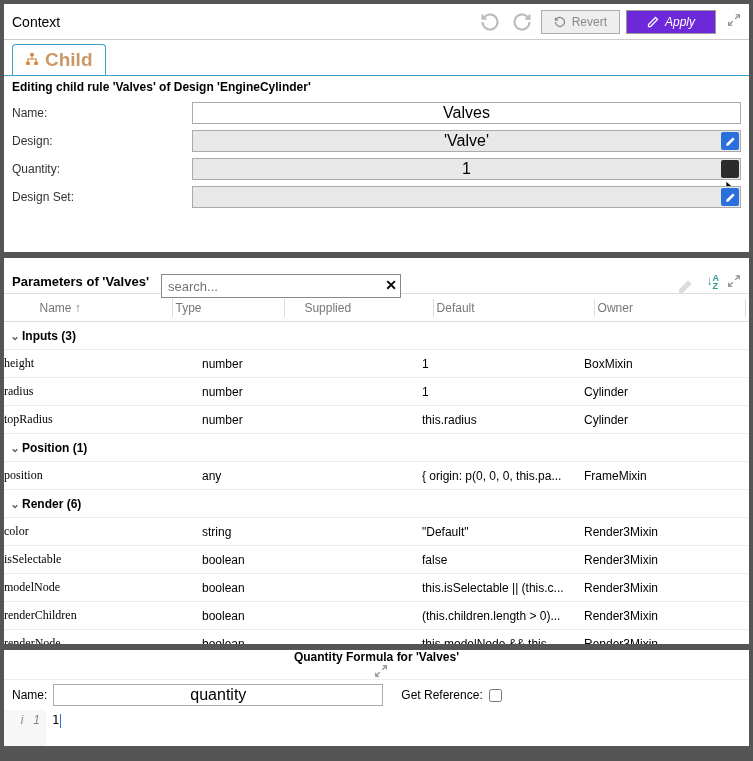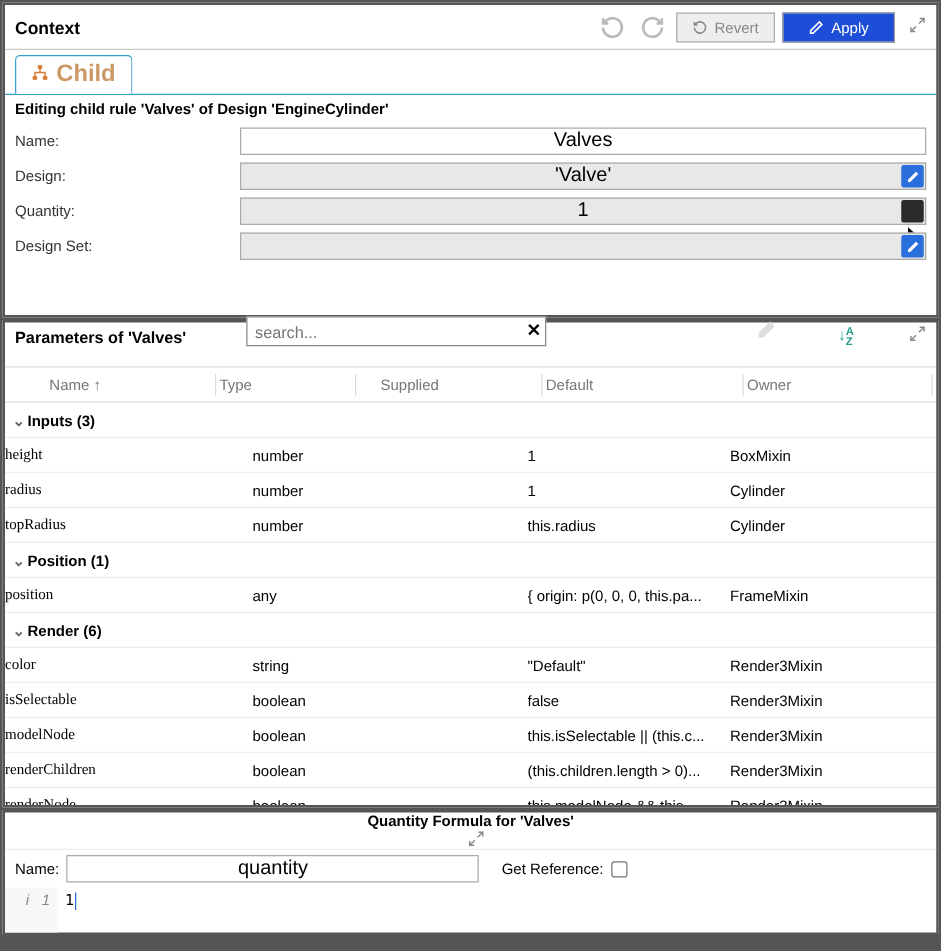--- a/index.html
+++ b/index.html
@@ -3,25 +3,25 @@
 <meta charset="utf-8">
 <style>
 * { box-sizing: border-box; margin: 0; padding: 0; }
 body { font-family: Arial, Helvetica, sans-serif; font-size: 12px; background: #555; width: 753px; height: 761px; overflow: hidden; }
 
 .panel { background: #fff; border: 2px solid #555; margin: 2px; }
 
 
 .panel-context { height: 252px; display: flex; flex-direction: column; }
 .toolbar { display: flex; align-items: center; padding: 4px 8px; border-bottom: 1px solid #ccc; height: 36px; }
-.title { font-weight: bold; font-size: 14px; flex: 0 0 auto; }
+.title { font-weight: normal; font-size: 14px; flex: 0 0 auto; }
 .toolbar-spacer { flex: 1; }
 .icon-btn { width: 28px; height: 26px; display: inline-flex; align-items: center; justify-content: center; color: #bbb; margin: 0 2px; cursor: default; }
 .btn { height: 24px; padding: 0 12px; display: inline-flex; align-items: center; gap: 6px; border: 1px solid #aaa; background: #eee; color: #888; margin: 0 3px; font-size: 12px; }
-.btn-apply { background: #1d4ed8; color: #fff; border-color: #999; padding: 2px 20px; }
+.btn-apply { background: #6d28d9; color: #fff; border-color: #999; padding: 2px 20px; font-style: italic; }
 .expand-icon { margin-left: 8px; color: #888; }
 
 .tab-row { display: flex; align-items: flex-end; padding: 4px 8px 0 8px; border-bottom: 1px solid #3aa0cc; }
 .tab { border: 1px solid #3aa0cc; border-bottom: none; border-radius: 4px 4px 0 0; padding: 4px 12px; background: #fff; display: flex; align-items: center; gap: 6px; color: #c96; font-weight: bold; font-size: 19px; }
 .tab .tab-icon { color: #d97b2e; }
 
 .subheader { font-weight: bold; font-size: 12px; padding: 4px 8px; }
 
 .form { padding: 2px 8px; }
 .form-row { display: flex; align-items: center; height: 26px; margin-bottom: 2px; }
@@ -29,21 +29,21 @@
 .form-field { flex: 1; position: relative; }
 .text-input { width: 100%; height: 22px; padding: 2px 6px; border: 1px solid #aaa; font-size: 16px; text-align: center; }
 .grey-input { background: #e8e8e8; }
 .edit-box { position: absolute; right: 2px; top: 2px; width: 18px; height: 18px; background: #2a6fdb; border-radius: 2px; display: flex; align-items: center; justify-content: center; }
 .edit-box svg { width: 11px; height: 11px; fill: #fff; }
 .dark-box { background: #2b2b2b; }
 .cursor-arrow { position: absolute; right: 2px; top: 22px; pointer-events: none; }
 
 
 .panel-params { height: 390px; display: flex; flex-direction: column; }
-.params-header { display: flex; align-items: flex-end; padding: 16px 8px; height: 36px; border-bottom: 1px solid #ddd; gap: 36px; }
+.params-header { display: flex; align-items: flex-start; padding: 16px 8px; height: 36px; border-bottom: 1px solid #ddd; }
 .params-title { font-weight: bold; font-size: 13px; margin-right: 12px; }
 .search-wrap { position: relative; }
 .search-input { width: 240px; height: 24px; padding: 2px 24px 2px 6px; border: 1px solid #888; font-size: 13px; }
 .search-clear { position: absolute; right: 4px; top: 3px; font-weight: bold; font-size: 14px; }
 .sort-icon { color: #2a9d8f; font-weight: bold; margin-left: 6px; }
 
 .grid-header { display: flex; border-bottom: 1px solid #ddd; color: #777; height: 28px; align-items: center; font-size: 12px; }
 .col-expand { width: 14px; }
 .col-name { width: 156px; padding-left: 22px; }
 .col-type { width: 110px; }

